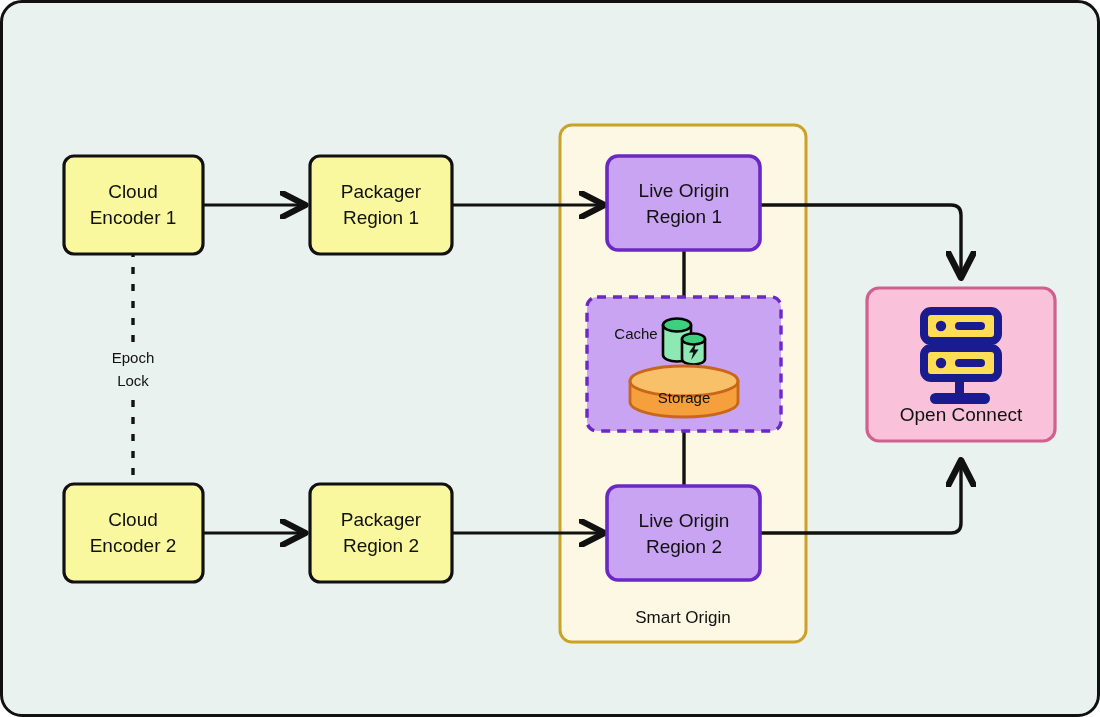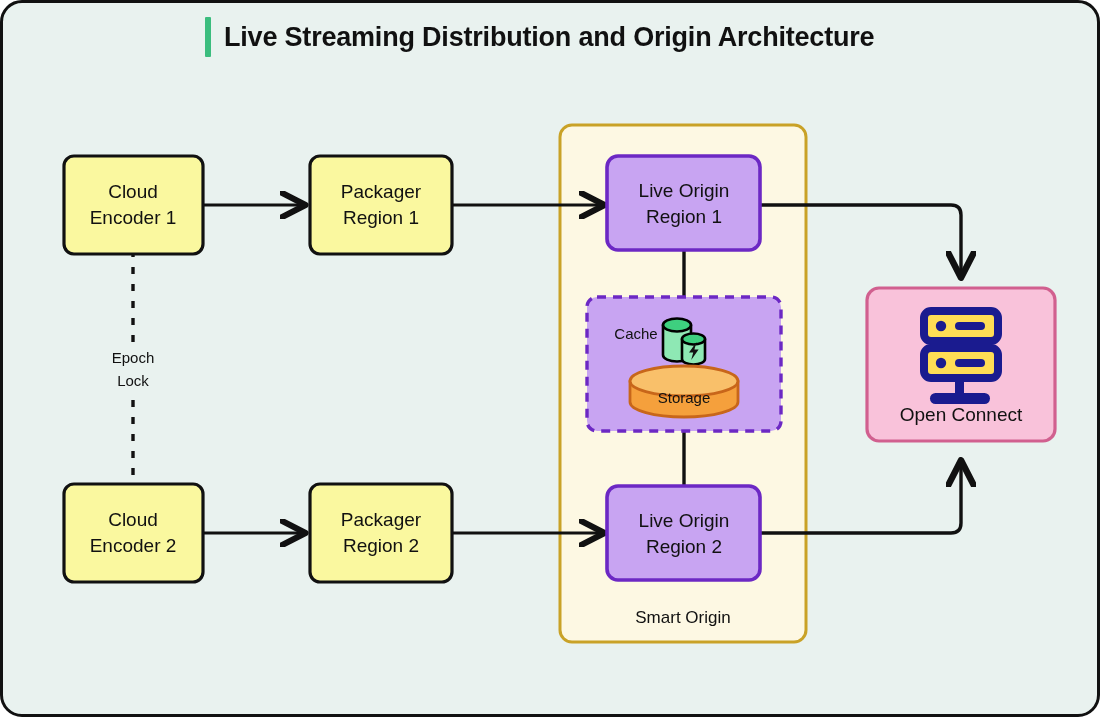--- a/index.html
+++ b/index.html
@@ -59,24 +59,20 @@
   .lbl-box { font-size: 19px; }
   .lbl-small { font-size: 15px; }
   .lbl-mid { font-size: 17px; }
   .lbl-oc { font-size: 19px; }
 </style>
 </head>
 <body>
 
 <div id="canvas">
 
-  <div class="title-wrap">
-    <div class="title-accent"></div>
-    <div class="title-text">Live Streaming Distribution and Origin Architecture</div>
-  </div>
 
   <svg class="diagram" viewBox="0 0 1100 717">
     <defs>
       <marker id="arrowhead" markerWidth="9" markerHeight="9" refX="7.2" refY="4.5" orient="auto">
         <path d="M0.4,0.6 L8,4.5 L0.4,8.4" fill="none" stroke="#111111" stroke-width="1.9" stroke-linecap="round" stroke-linejoin="round"></path>
       </marker>
       <marker id="arrowfull" markerWidth="9" markerHeight="9" refX="7.2" refY="4.5" orient="auto">
         <path d="M0.4,0.6 L8,4.5 L0.4,8.4" fill="none" stroke="#111111" stroke-width="1.9" stroke-linecap="round" stroke-linejoin="round"></path>
       </marker>
     </defs>

